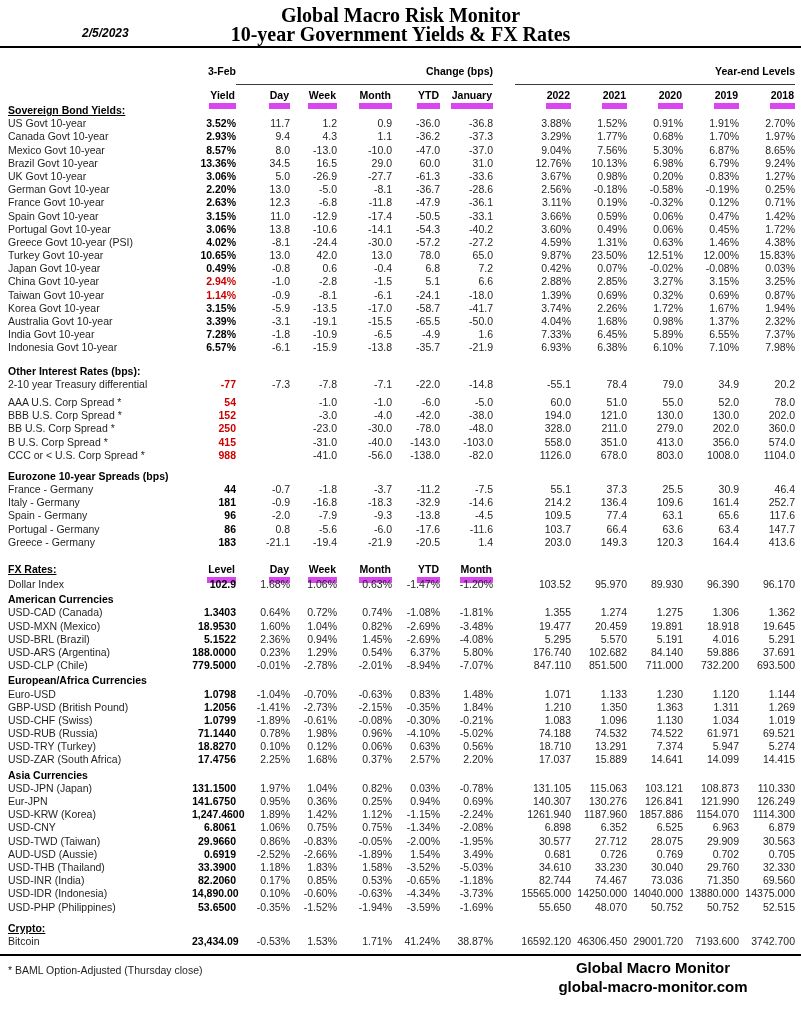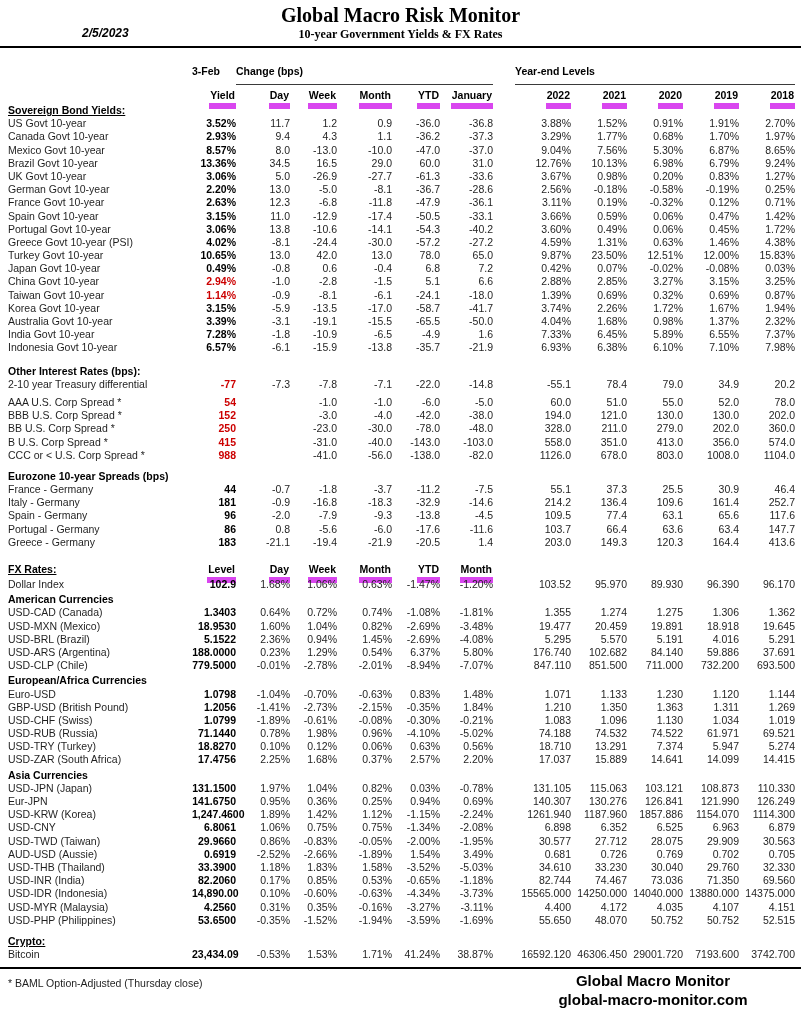--- a/index.html
+++ b/index.html
@@ -25,41 +25,41 @@
   }
   .rpt-title{
     text-align:center;
     font-family:"Liberation Serif",serif;
     font-weight:700;font-size:20px;color:#000;
     padding-top:4px;line-height:22px;
   }
   .rpt-subtitle{
     text-align:center;
     font-family:"Liberation Serif",serif;
-    font-weight:700;font-size:12px;color:#000;
+    font-weight:700;font-size:20px;color:#000;
     line-height:17px;
   }
   
   .table-area{padding-left:8px;}
   .grid{
     display:grid;
     grid-template-columns:184px 44px 54px 47px 55px 48px 53px 22px 56px 56px 56px 56px 56px;
   }
   .cell{
     height:13.2px;line-height:13.2px;
     white-space:nowrap;overflow:visible;
   }
   .num{text-align:right;}
   .label{text-align:left;}
   .first{font-weight:700;color:#000;}
   .red{color:#cc0000;font-weight:700;}
   
   .ghdr{margin-top:16px;}
   .ghdr .cell{height:14px;line-height:14px;font-weight:700;color:#000;}
-  .ctr{text-align:left;}
+  .ctr{text-align:right;}
   .span-change{grid-column:3/8;}
   .span-years{grid-column:9/14;}
   .rules{height:8px;margin-top:2px;}
   .rule{border-bottom:1.5px solid #3a3a3a;height:4px;}
   
   .colhead .cell{height:16px;line-height:15px;font-weight:700;color:#000;}
   .hd{display:inline-block;border-bottom:6px solid #d946ef;padding:0 1px;}
   
   .heading-row .cell{grid-column:1/14;font-weight:700;color:#000;}
   .hd-underline{text-decoration:underline;}
@@ -922,35 +922,20 @@
             <div class="cell num">-4.34%</div>
             <div class="cell num">-3.73%</div>
             <div class="cell"></div>
             <div class="cell num">15565.000</div>
             <div class="cell num">14250.000</div>
             <div class="cell num">14040.000</div>
             <div class="cell num">13880.000</div>
             <div class="cell num">14375.000</div>
           </div>
           <div class="grid data-row">
-            <div class="cell label">USD-MYR (Malaysia)</div>
-            <div class="cell num first">4.2560</div>
-            <div class="cell num">0.31%</div>
-            <div class="cell num">0.35%</div>
-            <div class="cell num">-0.16%</div>
-            <div class="cell num">-3.27%</div>
-            <div class="cell num">-3.11%</div>
-            <div class="cell"></div>
-            <div class="cell num">4.400</div>
-            <div class="cell num">4.172</div>
-            <div class="cell num">4.035</div>
-            <div class="cell num">4.107</div>
-            <div class="cell num">4.151</div>
-          </div>
-          <div class="grid data-row">
             <div class="cell label">USD-PHP (Philippines)</div>
             <div class="cell num first">53.6500</div>
             <div class="cell num">-0.35%</div>
             <div class="cell num">-1.52%</div>
             <div class="cell num">-1.94%</div>
             <div class="cell num">-3.59%</div>
             <div class="cell num">-1.69%</div>
             <div class="cell"></div>
             <div class="cell num">55.650</div>
             <div class="cell num">48.070</div>

